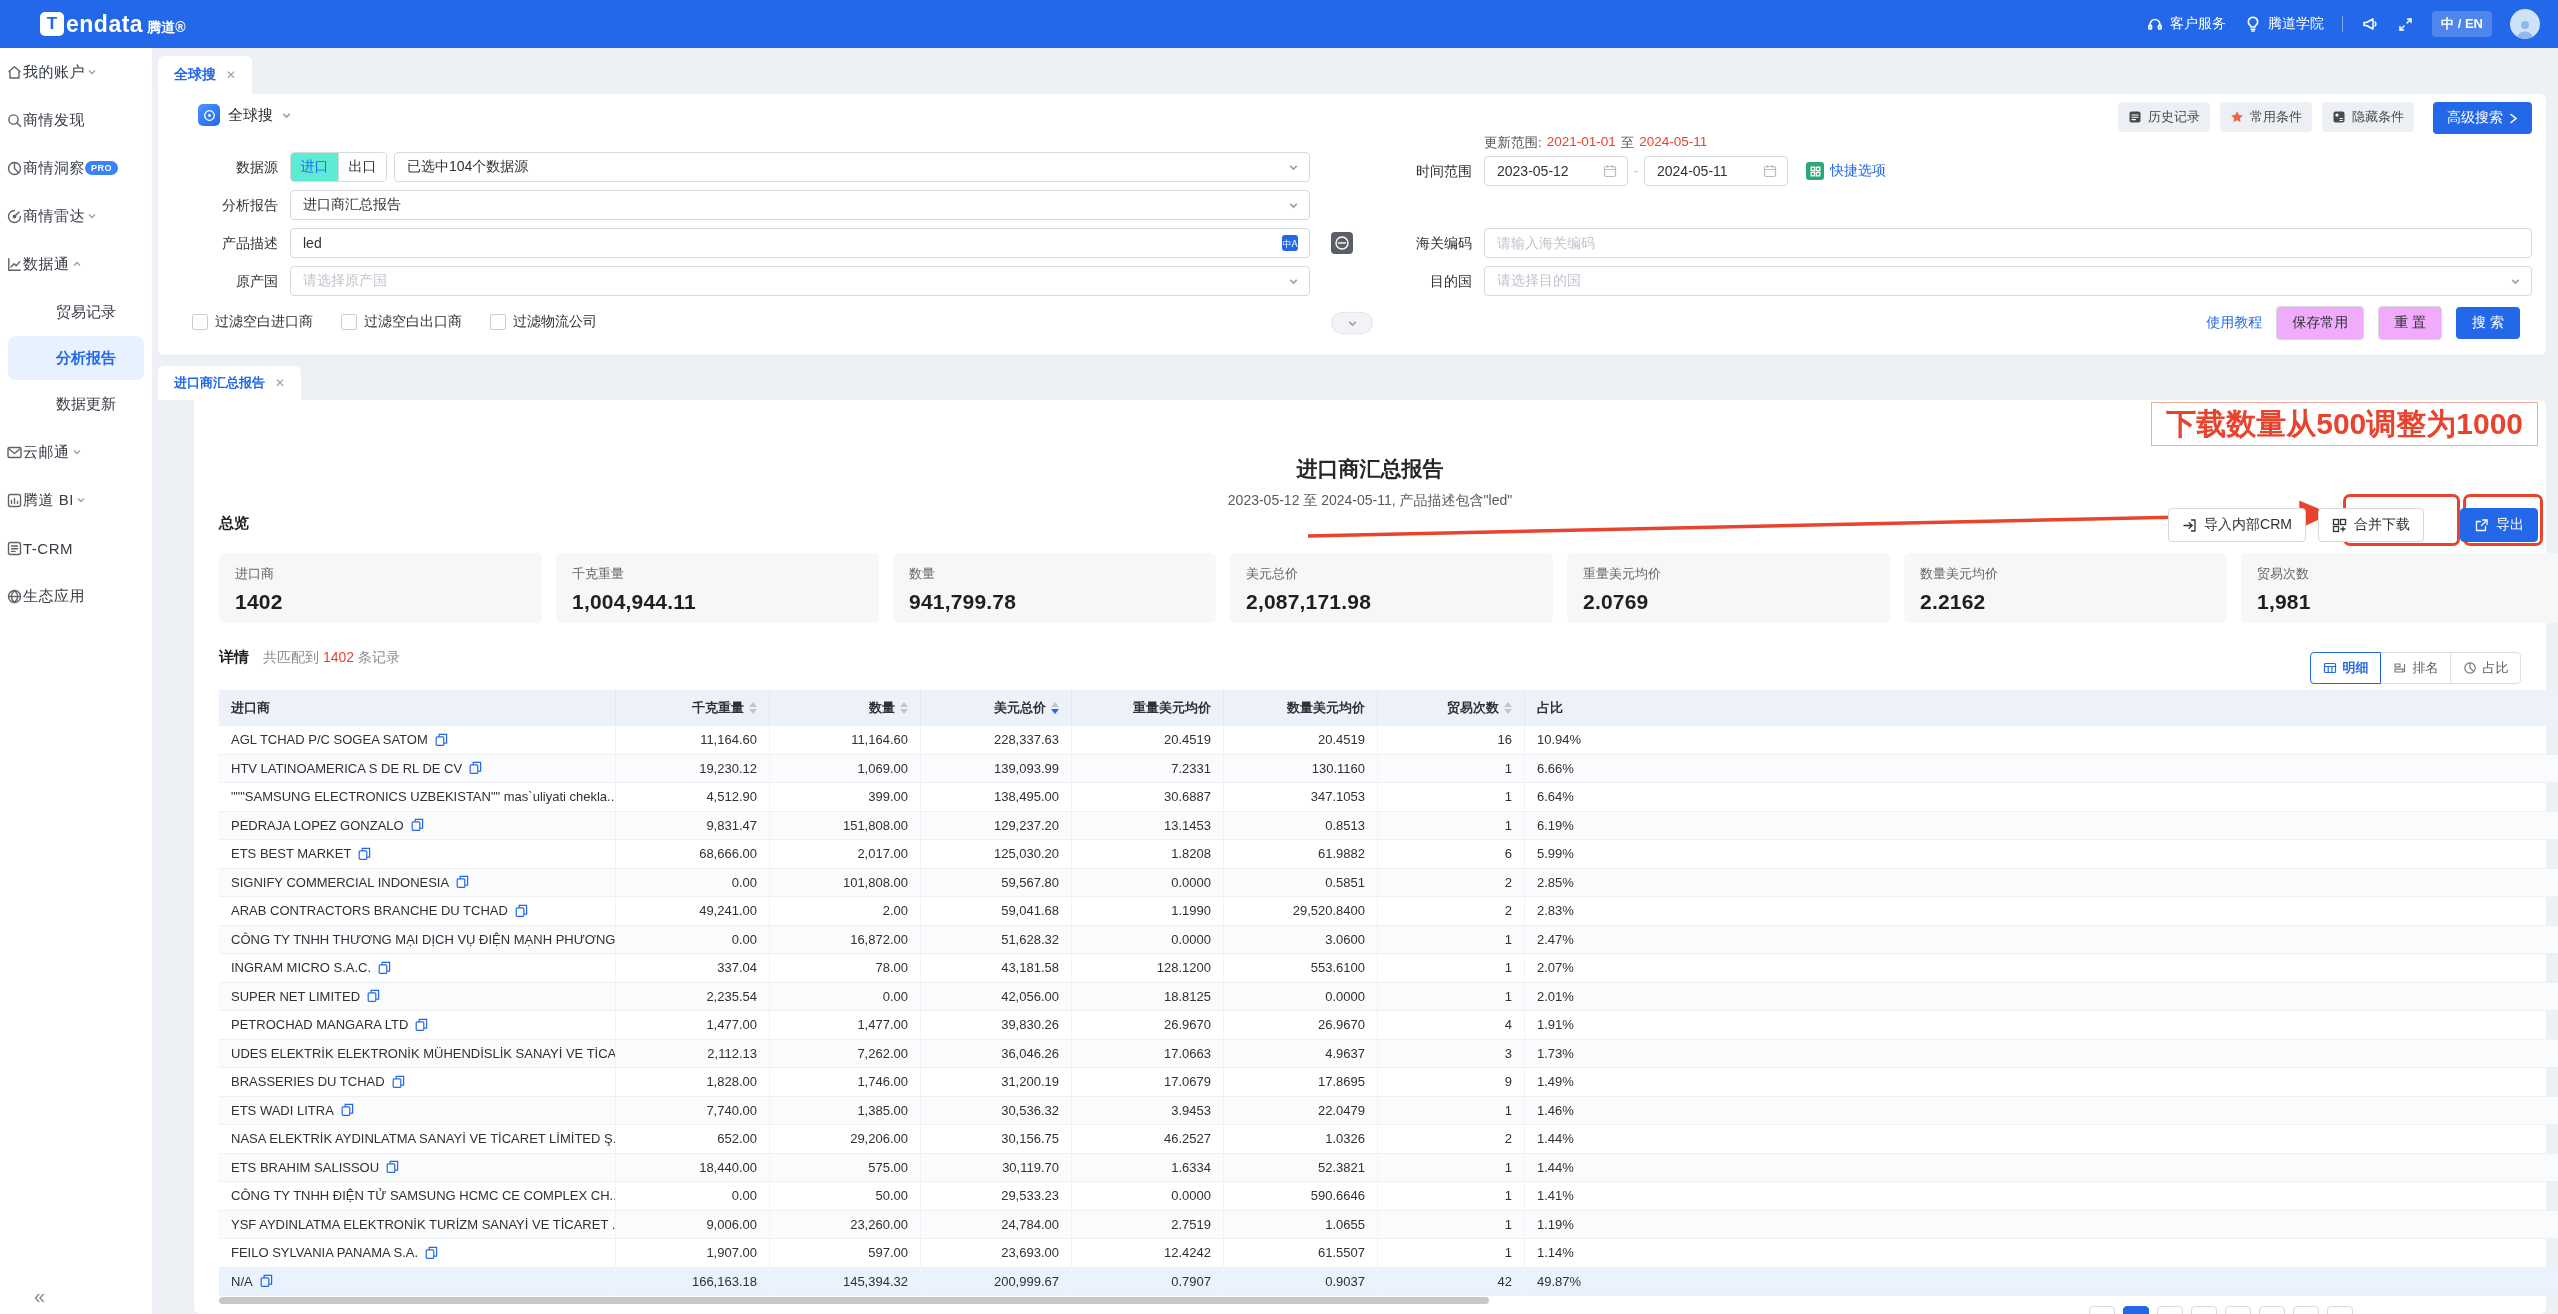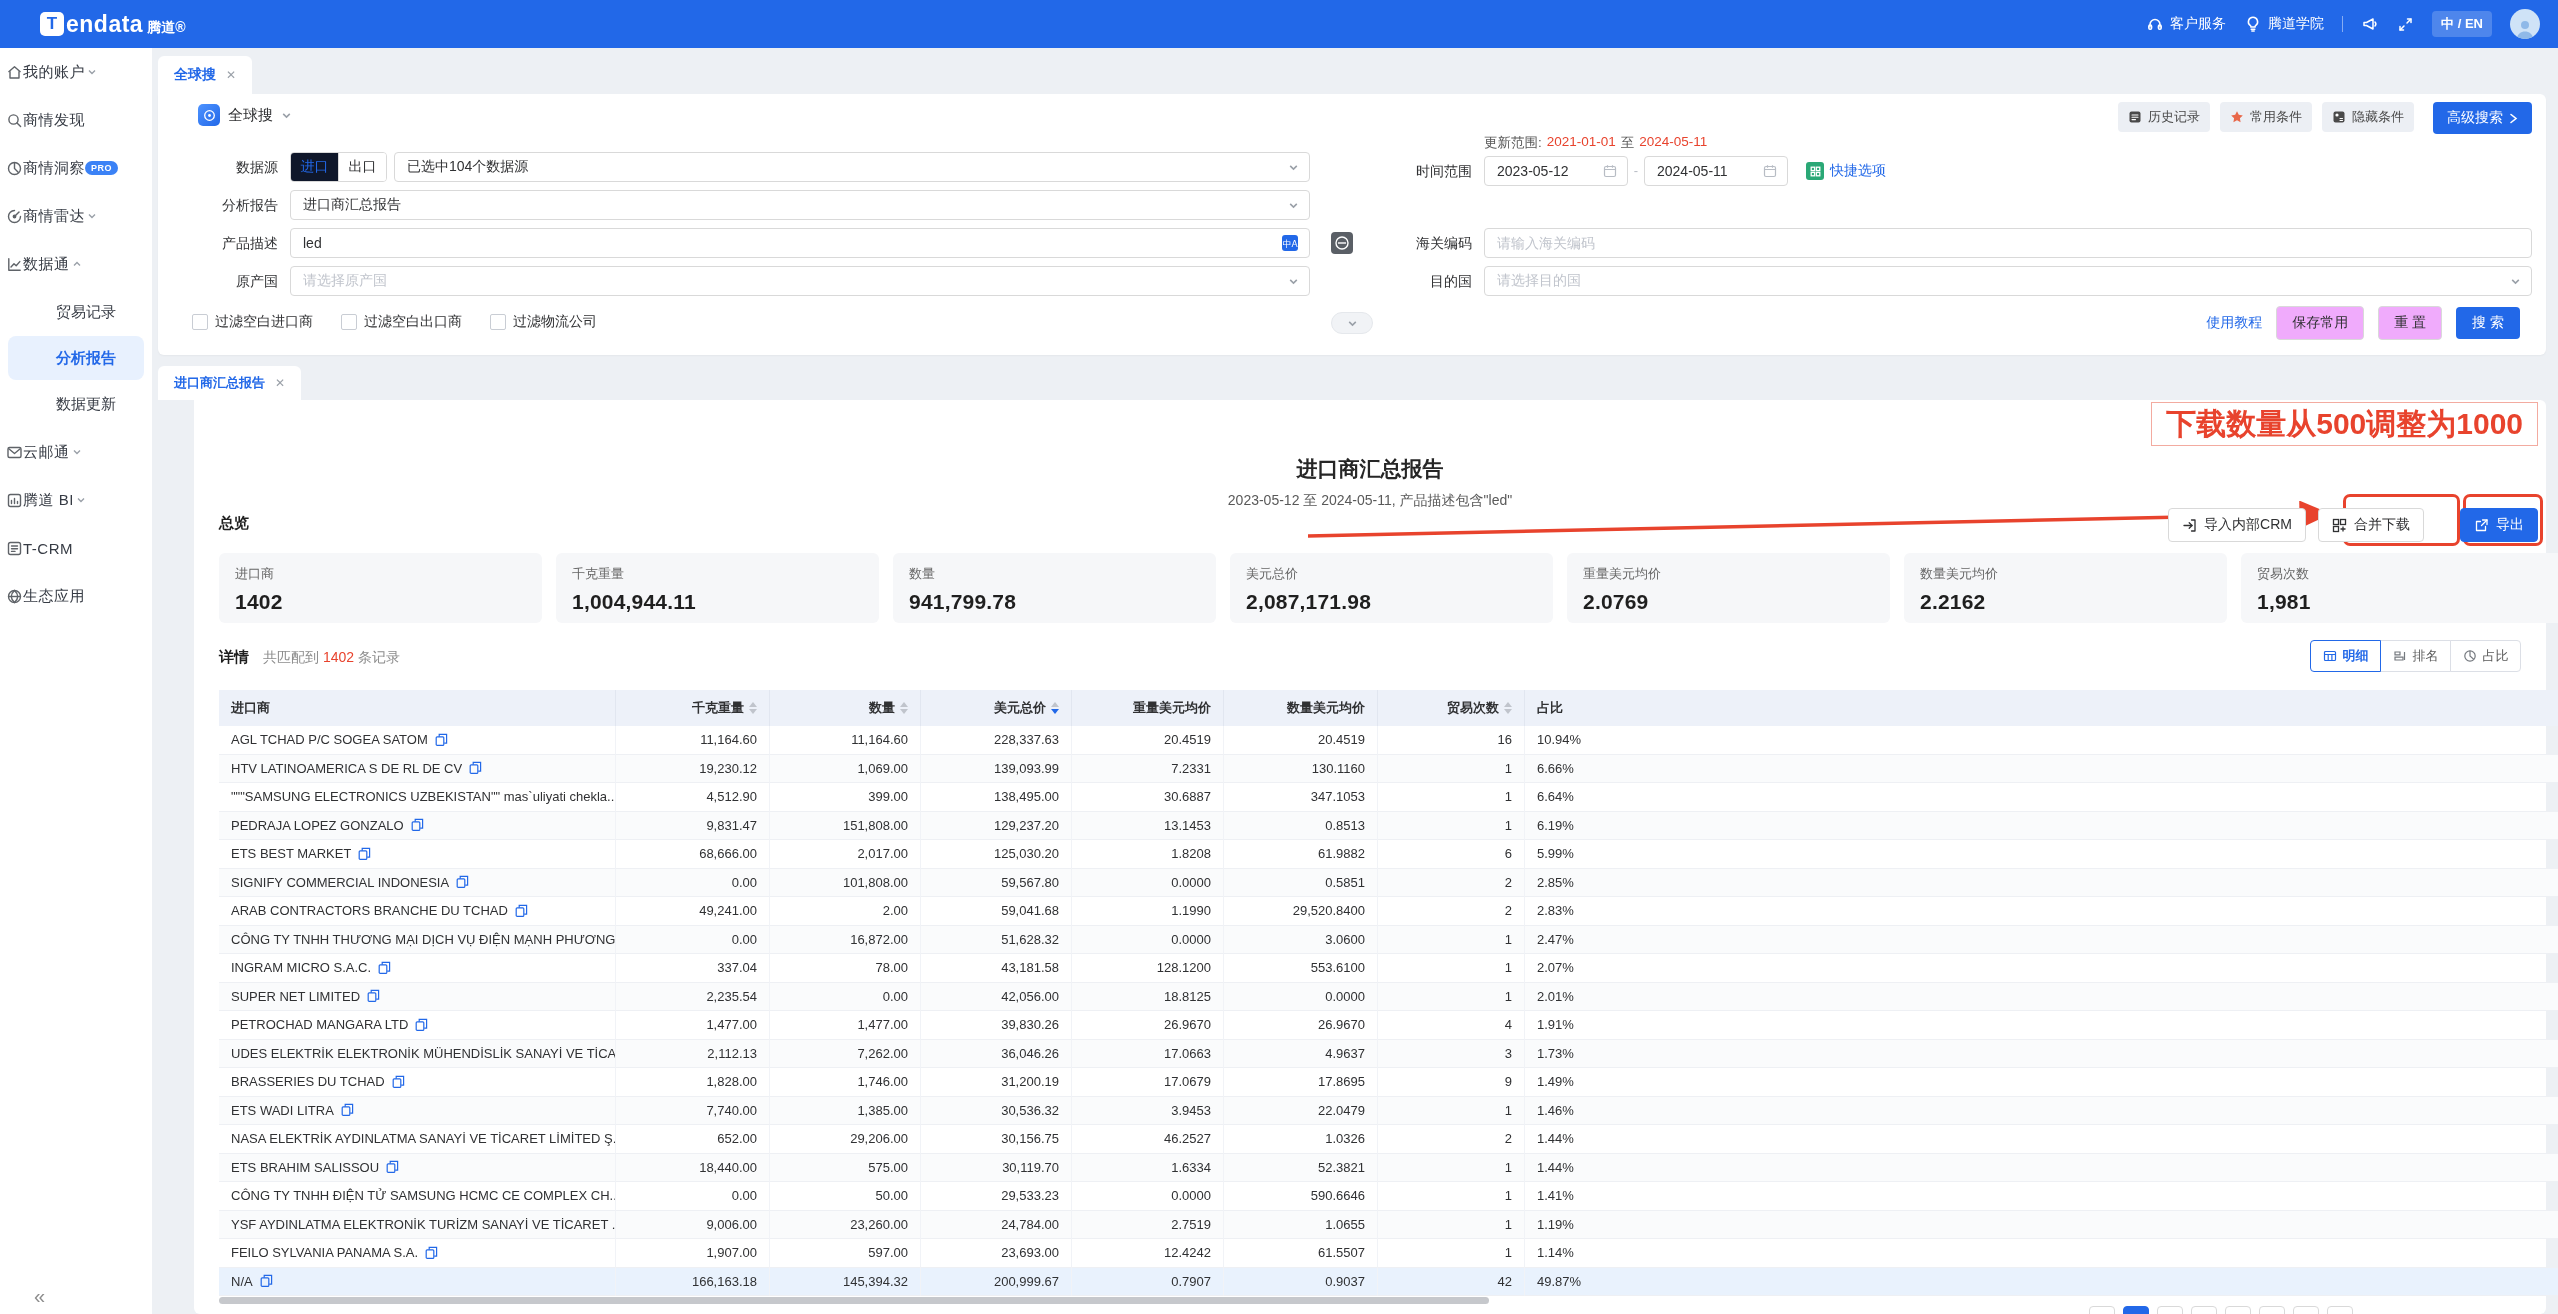--- a/index.html
+++ b/index.html
@@ -43,21 +43,21 @@
   .adv-btn{position:absolute;right:14px;top:8px;height:32px;background:#2268e8;color:#fff;border-radius:4px;
            display:flex;align-items:center;gap:6px;padding:0 14px;font-size:14px;cursor:pointer;}
   .f-label{position:absolute;width:150px;text-align:right;font-size:14px;color:#303133;line-height:30px;}
   .f-field{position:absolute;height:30px;border:1px solid #d9d9d9;border-radius:4px;background:#fff;box-sizing:border-box;
            display:flex;align-items:center;font-size:14px;color:#303133;}
   .f-field .ph{color:#c0c4cc;}
   .f-field .val{padding-left:12px;flex:1;white-space:nowrap;overflow:hidden;}
   .f-field .dd{margin-right:10px;}
   .seg-toggle{position:absolute;height:30px;border:1px solid #d9d9d9;border-radius:4px;box-sizing:border-box;display:flex;overflow:hidden;}
   .seg{width:47px;display:flex;align-items:center;justify-content:center;font-size:14px;color:#303133;cursor:pointer;background:#fff;}
-  .seg.active{background:#0f172a;color:#2268e8;}
+  .seg.active{background:#5eead4;color:#2268e8;}
   .seg + .seg{border-left:1px solid #d9d9d9;}
   .f-input{border:none;outline:none;font-size:14px;color:#303133;flex:1;padding-left:12px;background:transparent;font-family:inherit;min-width:0;}
   .f-input::placeholder{color:#c0c4cc;}
   .update-range{position:absolute;font-size:13.5px;color:#595959;display:flex;gap:5px;}
   .update-range .red{color:#e8432d;}
   .quick{position:absolute;display:flex;align-items:center;gap:6px;cursor:pointer;}
   .quick-icon{width:18px;height:18px;border-radius:3px;background:#2aa876;color:#fff;font-size:12px;display:flex;align-items:center;justify-content:center;}
   .quick-label{font-size:14px;color:#2268e8;}
   .chk-row{position:absolute;left:34px;top:219px;display:flex;gap:28px;}
   .chk{display:flex;align-items:center;gap:7px;font-size:14px;color:#303133;cursor:pointer;}
@@ -85,21 +85,21 @@
   .act-btn.primary{background:#2268e8;border-color:#2268e8;color:#fff;}
   .red-ring{border:3px solid #e8432d;border-radius:7px;padding:6px 5px;}
   .sec-title{position:absolute;font-size:15px;font-weight:bold;color:#1f1f1f;}
   .stats{position:absolute;left:25px;top:153px;display:flex;gap:14px;}
   .stat-card{width:323px;height:70px;background:#f6f7f9;border-radius:6px;box-sizing:border-box;padding:12px 16px;}
   .stat-label{font-size:13px;color:#666;}
   .stat-value{font-size:21px;font-weight:bold;color:#1f1f1f;margin-top:7px;letter-spacing:.2px;}
   .detail-row{position:absolute;left:25px;top:248px;display:flex;align-items:baseline;gap:14px;}
   .match-text{font-size:14px;color:#8c8c8c;}
   .match-text .red{color:#e8432d;}
-  .view-toggle{position:absolute;right:25px;top:240px;display:flex;font-family:Liberation Mono, monospace;}
+  .view-toggle{position:absolute;right:25px;top:252px;display:flex;font-family:Liberation Mono, monospace;}
   .view-btn{height:32px;width:71px;border:1px solid #dcdfe6;background:#fff;display:flex;align-items:center;justify-content:center;gap:6px;
             font-size:13px;color:#595959;cursor:pointer;box-sizing:border-box;margin-left:-1px;}
   .view-btn:first-child{border-radius:4px 0 0 4px;margin-left:0;}
   .view-btn:last-child{border-radius:0 4px 4px 0;}
   .view-btn.active{border-color:#2268e8;color:#2268e8;z-index:2;font-weight:bold;}
   
   .tbl{position:absolute;left:25px;top:290px;width:2348px;}
   .tr{display:grid;grid-template-columns:397px 154px 151px 151px 152px 154px 147px 1042px;}
   .tbl-head{background:#edf1f9;}
   .th{height:36px;display:flex;align-items:center;font-size:13px;font-weight:bold;color:#303133;

